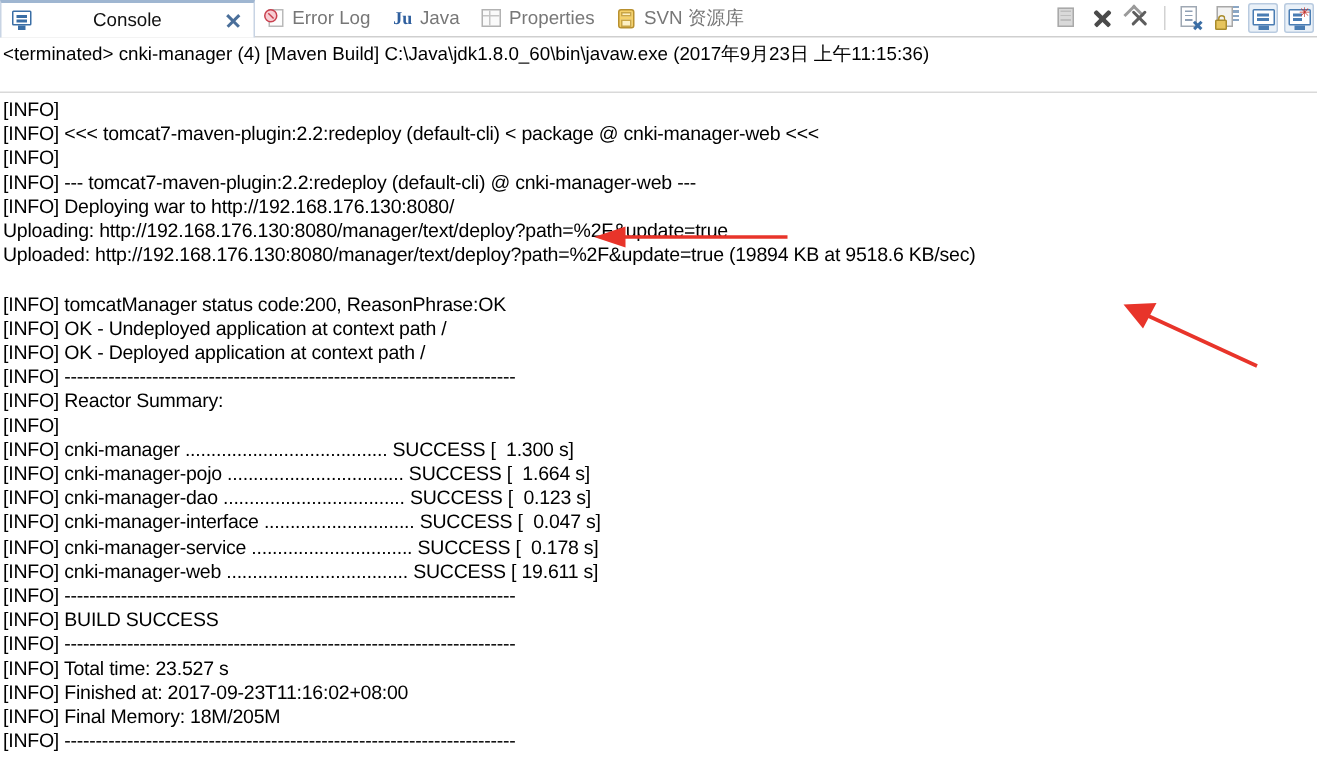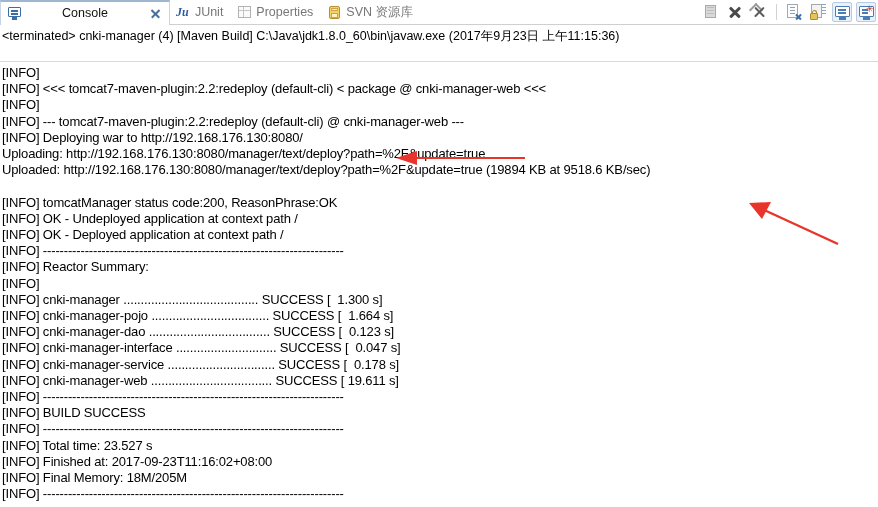--- a/index.html
+++ b/index.html
@@ -125,21 +125,21 @@
     transform: rotate(45deg);
   }
 
   
   .ic-junit {
     font-family: "Liberation Serif", serif;
     font-weight: bold;
     font-size: 12px;
     color: #2f5f9e;
     line-height: 15px;
-    font-style: italic;
+    text-align: center;
   }
 
   
   .ic-svn .cyl {
     position: absolute; left: 2px; top: 1px;
     width: 11px; height: 13px;
     background: #f5d16a;
     border: 1px solid #b8902f;
     box-sizing: border-box;
     border-radius: 2px;
@@ -410,24 +410,31 @@
 
     <div class="tab active">
       <span class="tabicon ic-console">
         <span class="scr"></span>
           <span class="stand"></span>
       </span>
       <span class="tablabel">Console</span>
       <span class="closex"></span>
     </div>
 
+    <div class="tab">
+      <span class="tabicon ic-errorlog">
+        <span class="pg"></span>
+          <span class="bad"></span>
+      </span>
+      <span class="tablabel">Error Log</span>
+    </div>
 
     <div class="tab">
       <span class="tabicon ic-junit">Ju</span>
-      <span class="tablabel">JUnit</span>
+      <span class="tablabel">Java</span>
     </div>
 
     <div class="tab">
       <span class="tabicon ic-prop">
         <span class="tbl"></span>
       </span>
       <span class="tablabel">Properties</span>
     </div>
 
     <div class="tab">

